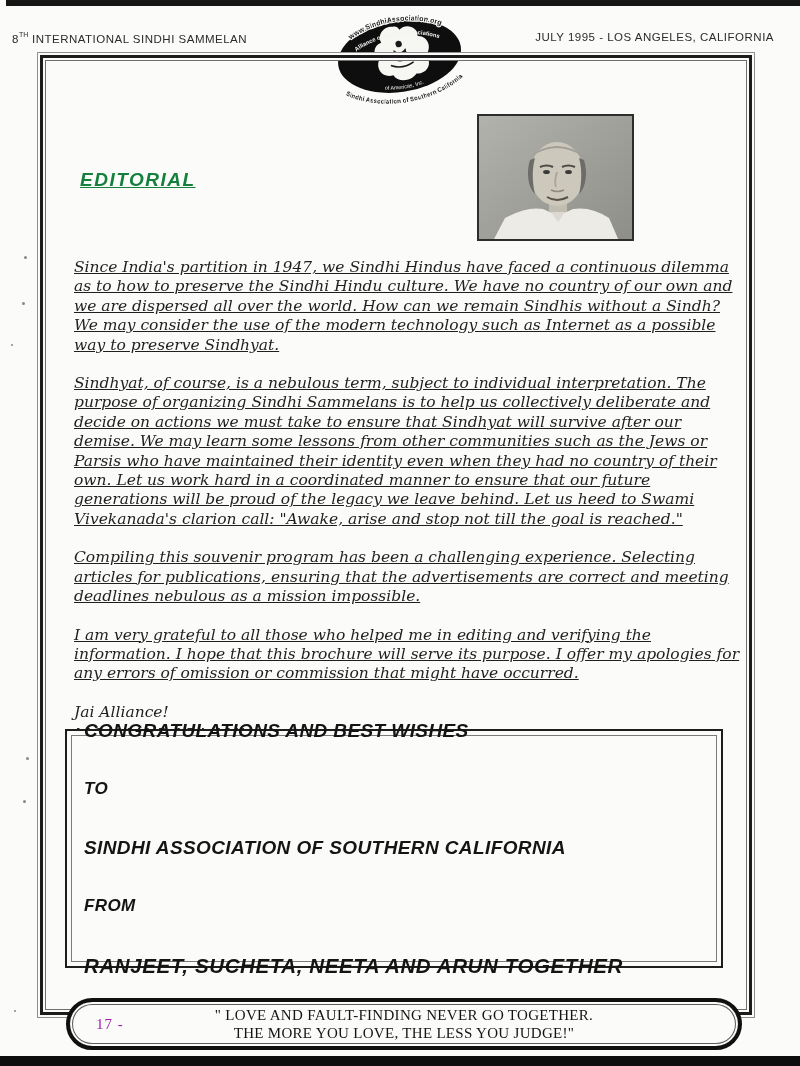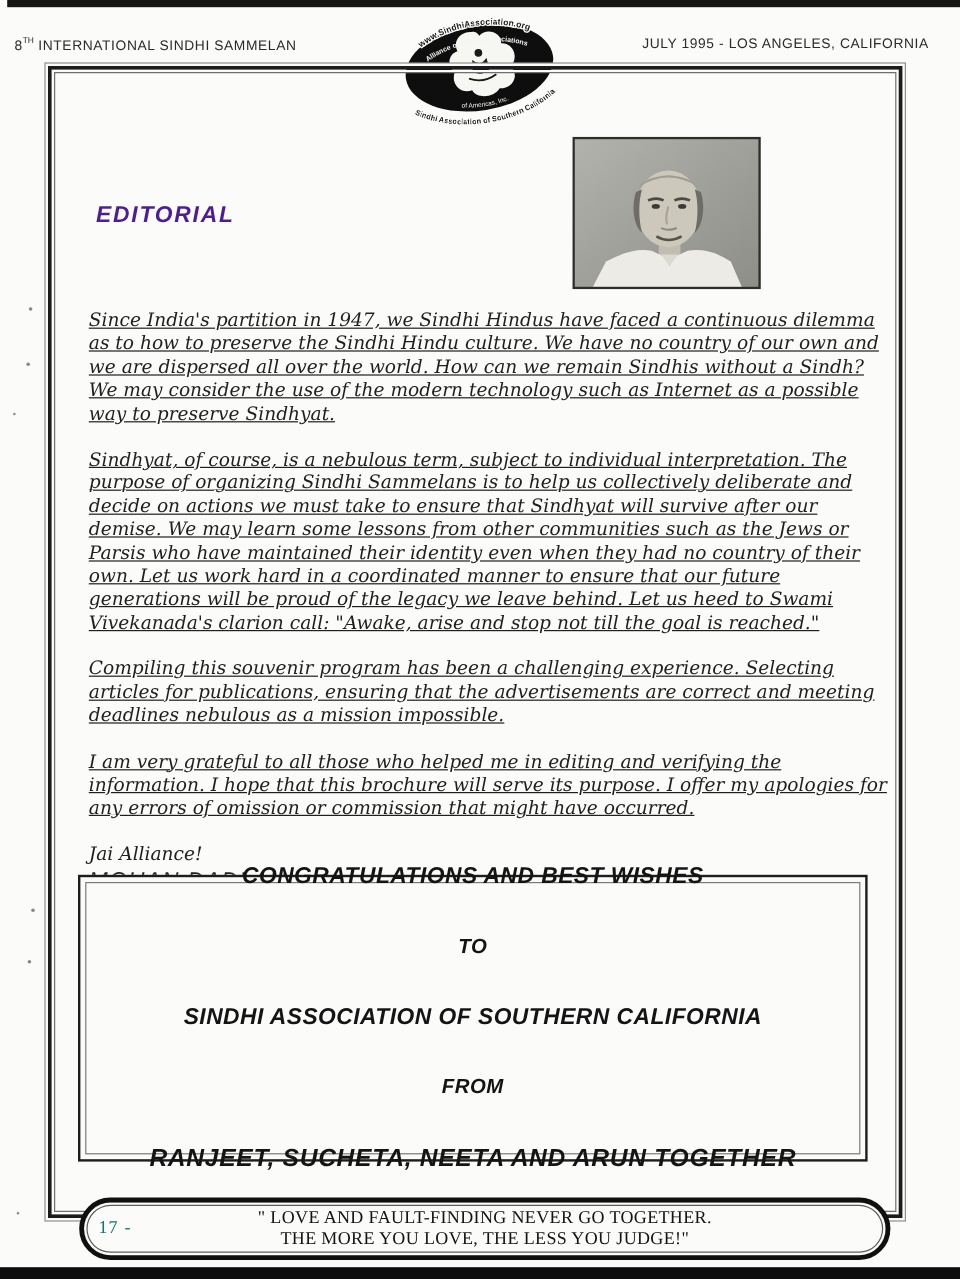--- a/index.html
+++ b/index.html
@@ -25,61 +25,61 @@
   .frame{
     position:absolute; left:40px; top:55px; width:712px; height:960px;
     box-sizing:border-box; border:3px solid #1c1c1c;
     box-shadow:0 0 0 2px #fbfbf9, 0 0 0 3px #8f8f8d,
                inset 0 0 0 2px #fbfbf9, inset 0 0 0 3px #6f6f6d;
   }
 
   .editorial-title{
     position:absolute; left:80px; top:170px;
     font:italic bold 19px/1 "Liberation Sans", sans-serif;
-    letter-spacing:1.5px; color:#4c1d95;
+    letter-spacing:1.5px; color:#15803d;text-decoration:underline;
   }
 
   .photo{position:absolute; left:477px; top:114px; width:157px; height:127px;}
 
   .bodytext{
     position:absolute; left:74px; top:258px; width:672px;
     font:italic 15.5px/19.4px "DejaVu Serif", serif; color:#1f1f1f;
   }
   .bodytext p{margin:0 0 19px 0;text-decoration:underline;}
   .closing{margin:14px 0 2px 0; font:italic 15.5px/19px "DejaVu Serif", serif;}
   .sig-name{font:italic 19px/22px "Liberation Sans", sans-serif; letter-spacing:1px; color:#222;}
 
   
   .congrats{
     position:absolute; left:65px; top:729px; width:658px; height:239px;
     box-sizing:border-box; border:2px solid #1d1d1d; background:#fbfbf9;
   }
   .congrats-inner{
     position:absolute; inset:4px; border:1px solid #7a7a78;
-    display:flex; flex-direction:column; align-items:center; justify-content:center;
+    display:flex; flex-direction:column; align-items:flex-start; justify-content:center;
     row-gap:13px; padding:0 12px;gap:36px;
   }
   .cg-line{
     font:italic bold 19px/1.25 "Liberation Sans", sans-serif;
     letter-spacing:.4px; color:#141414; text-align:center; white-space:nowrap;
   }
   .cg-small{font-size:17px;}
   .cg-last{font-size:20.5px; letter-spacing:.6px;}
 
   
   .pill{
     position:absolute; left:66px; top:998px; width:676px; height:52px; z-index:3;
     box-sizing:border-box; border:4px solid #101010; border-radius:28px;
     background:#fbfbf9;
     box-shadow:inset 0 0 0 2px #fbfbf9, inset 0 0 0 3px #5c5c5a;
     display:flex; align-items:center; justify-content:center;
   }
   .page-num{
-    position:absolute; left:12px; top:50%; transform:translateY(-50%);
-    font:15px "Liberation Serif", serif; color:#0f766e; letter-spacing:1px;
+    position:absolute; left:26px; top:50%; transform:translateY(-50%);
+    font:15px "Liberation Serif", serif; color:#a21caf; letter-spacing:1px;
   }
   .quote{
     text-align:center; font:15px/18.5px "Liberation Serif", serif;
     letter-spacing:.3px; color:#141414;
   }
 
   .speck{position:absolute; background:#555; border-radius:50%; opacity:.7;}
 </style>
 </head>
 <body>

